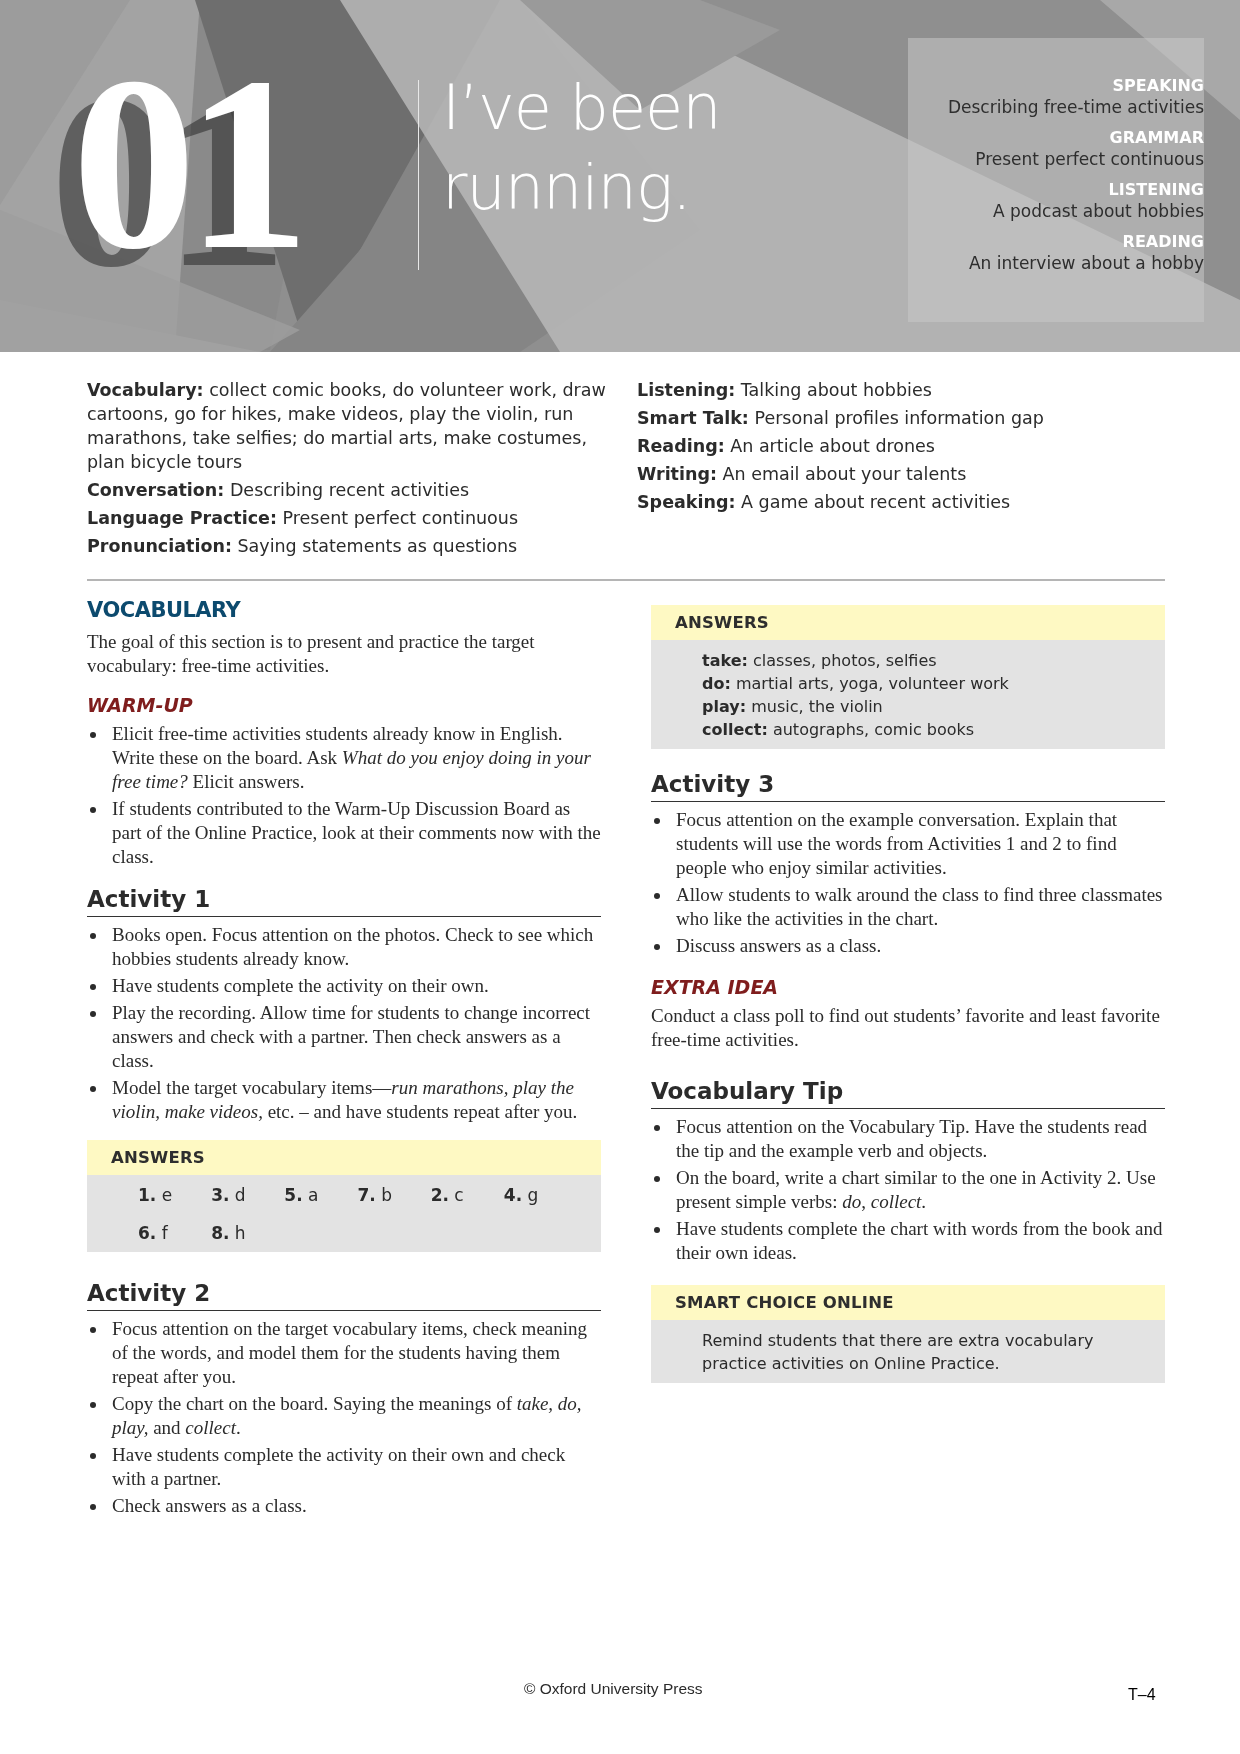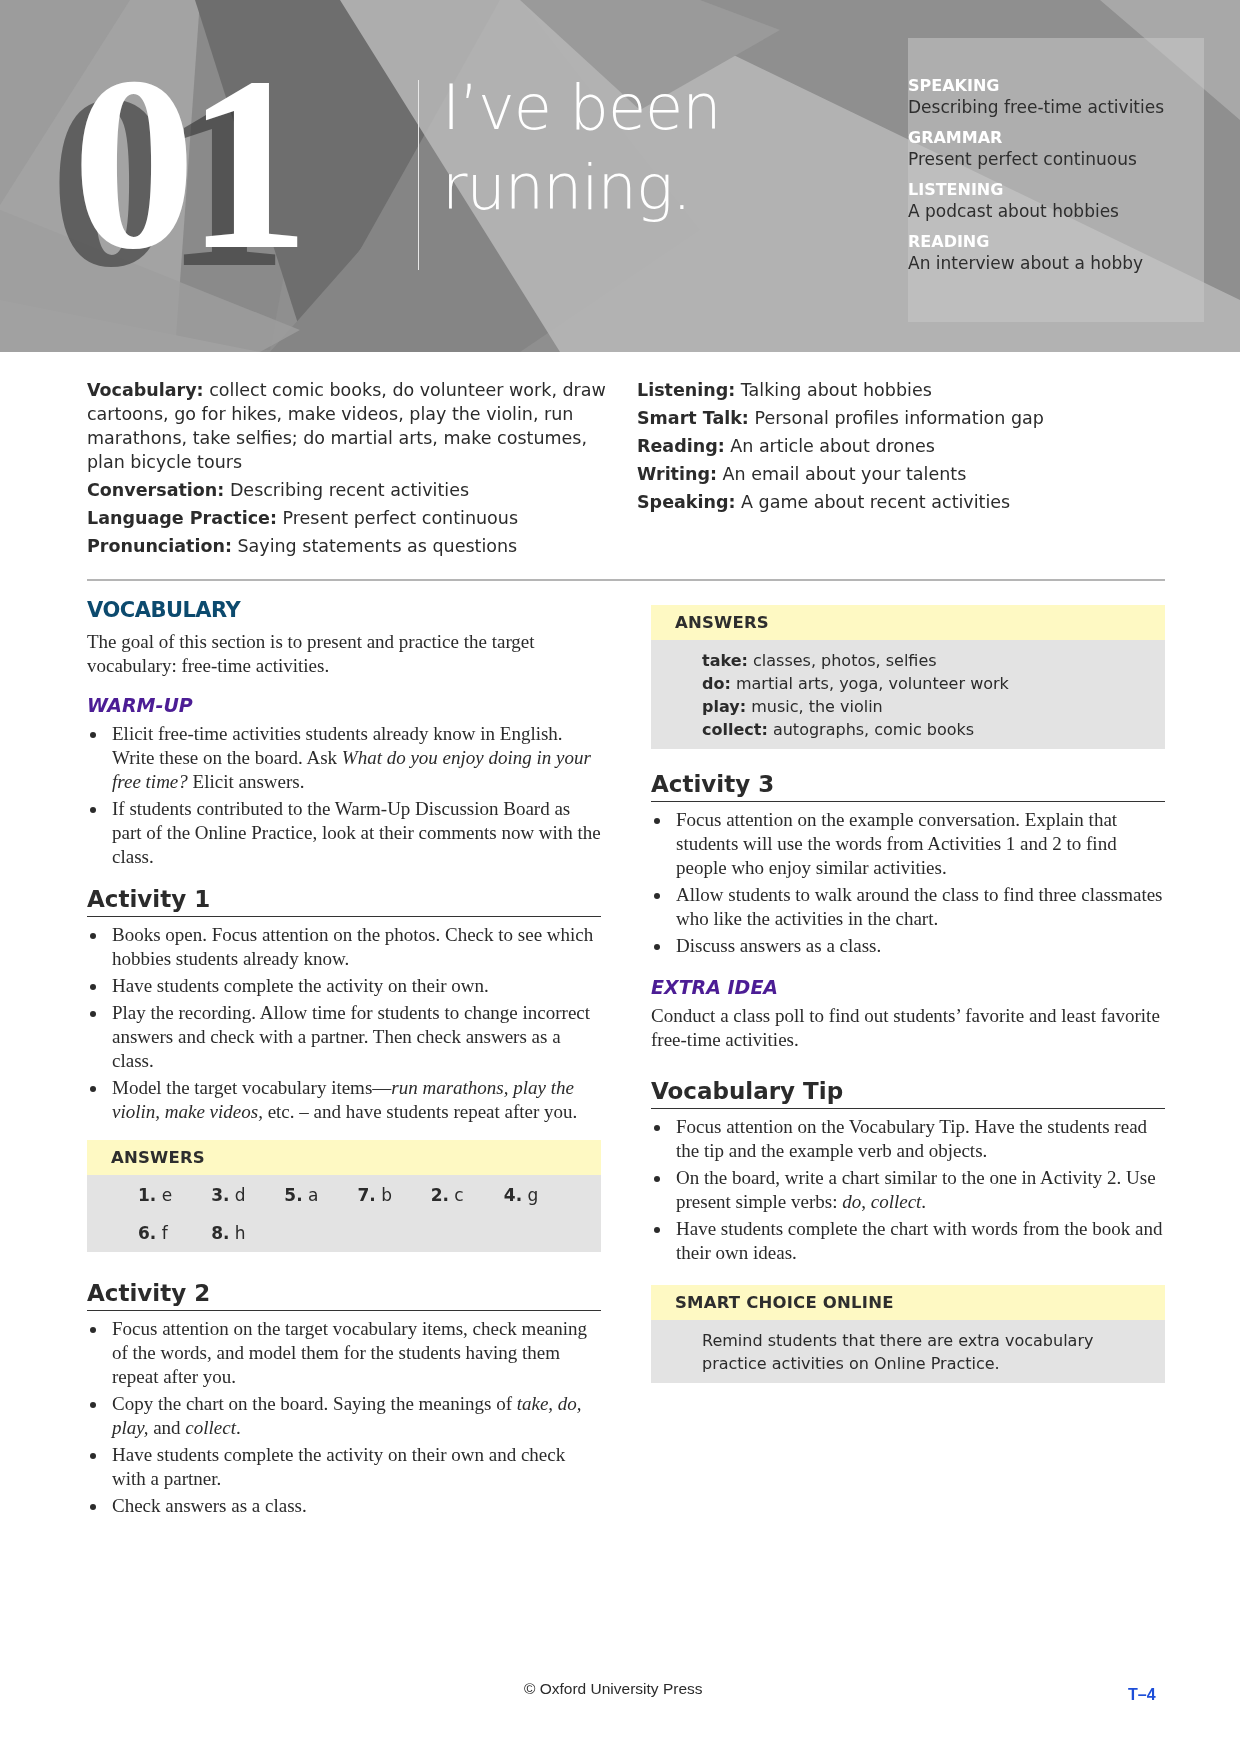--- a/index.html
+++ b/index.html
@@ -24,21 +24,21 @@
     position: absolute; left: 418px; top: 80px; width: 1px; height: 190px; background: #e8e8e8;
   }
   .unit-title {
     position: absolute; left: 442px; top: 68px; width: 360px;
     font-family: "DejaVu Sans", sans-serif; font-weight: 300;
     font-size: 62px; line-height: 80px; color: #ffffff; letter-spacing: -1px;
   }
   .overview-box {
     position: absolute; left: 908px; top: 38px; width: 296px; height: 284px;
     background: rgba(200,200,200,0.55);
-    text-align: left; padding-top: 38px; box-sizing: border-box;
+    text-align: right; padding-top: 38px; box-sizing: border-box;
     font-family: "DejaVu Sans", sans-serif;
   }
   .overview-label { color: #ffffff; font-weight: bold; font-size: 16px; line-height: 20px; }
   .overview-value { color: #2e2e2e; font-size: 17px; line-height: 22px; margin-bottom: 10px; }
 
   
   .summary { position: absolute; top: 378px; font-family: "DejaVu Sans", sans-serif; font-size: 17.5px; line-height: 24px; color: #2b2b2b; }
   .summary.left { left: 87px; width: 540px; }
   .summary.right { left: 637px; width: 540px; }
   .summary .row { margin-bottom: 4px; }
@@ -49,21 +49,21 @@
   .col { position: absolute; top: 598px; width: 514px; }
   .col.left { left: 87px; }
   .col.right { left: 651px; }
   .h-section {
     font-family: "DejaVu Sans", sans-serif; font-weight: bold; font-size: 21px;
     letter-spacing: -0.5px; margin: 0 0 8px 0; color: #0c4a6e;
   }
   .intro { font-size: 19px; line-height: 24px; margin: 0; }
   .h-sub {
     font-family: "DejaVu Sans", sans-serif; font-weight: bold; font-style: italic;
-    font-size: 19px; margin: 16px 0 6px 0; color: #4c1d95;
+    font-size: 19px; margin: 16px 0 6px 0; color: #7f1d1d;
   }
   .h-act {
     font-family: "DejaVu Sans", sans-serif; font-weight: bold; font-size: 23px;
     padding-bottom: 4px; border-bottom: 1.5px solid #333; margin: 0 0 6px 0; color: #2b2b2b;
   }
   ul.bullets { list-style: none; margin: 0; padding: 0; }
   ul.bullets li {
     position: relative; padding-left: 25px; font-size: 19px; line-height: 24px; margin-bottom: 3px;
   }
   ul.bullets li::before {
@@ -80,21 +80,21 @@
   .box-body { padding: 9px 24px 8px 24px; font-size: 16px; line-height: 23px; color: #2b2b2b; margin-left: 27px; }
   .box-body b { font-weight: bold; }
   .answers-grid { display: grid; grid-template-columns: repeat(6, 1fr); row-gap: 16px; }
   .answers-grid span { font-size: 17px; line-height: 22px; }
 
   
   .footer-copy {
     position: absolute; left: 524px; top: 1680px; font-family: "Liberation Sans", sans-serif; font-size: 15.5px; color: #2b2b2b;
   }
   .footer-page {
-    position: absolute; left: 1128px; top: 1686px; font-family: "Liberation Sans", sans-serif; font-weight: bold; font-size: 16px; color: #1d4ed8;
+    position: absolute; left: 1128px; top: 1686px; font-family: "Liberation Sans", sans-serif; font-weight: normal; font-size: 16px; color: #000000;
   }
 </style>
 </head>
 <body>
 
 <div class="banner">
   <svg class="bg" width="1240" height="352">
     <polygon points="0,0 200,0 140,180 0,230" fill="#9c9c9c"></polygon>
     <polygon points="130,0 335,0 230,350 0,352 0,205" fill="#a3a3a3"></polygon>
     <polygon points="200,0 335,0 270,350 175,352" fill="#8a8a8a"></polygon>

